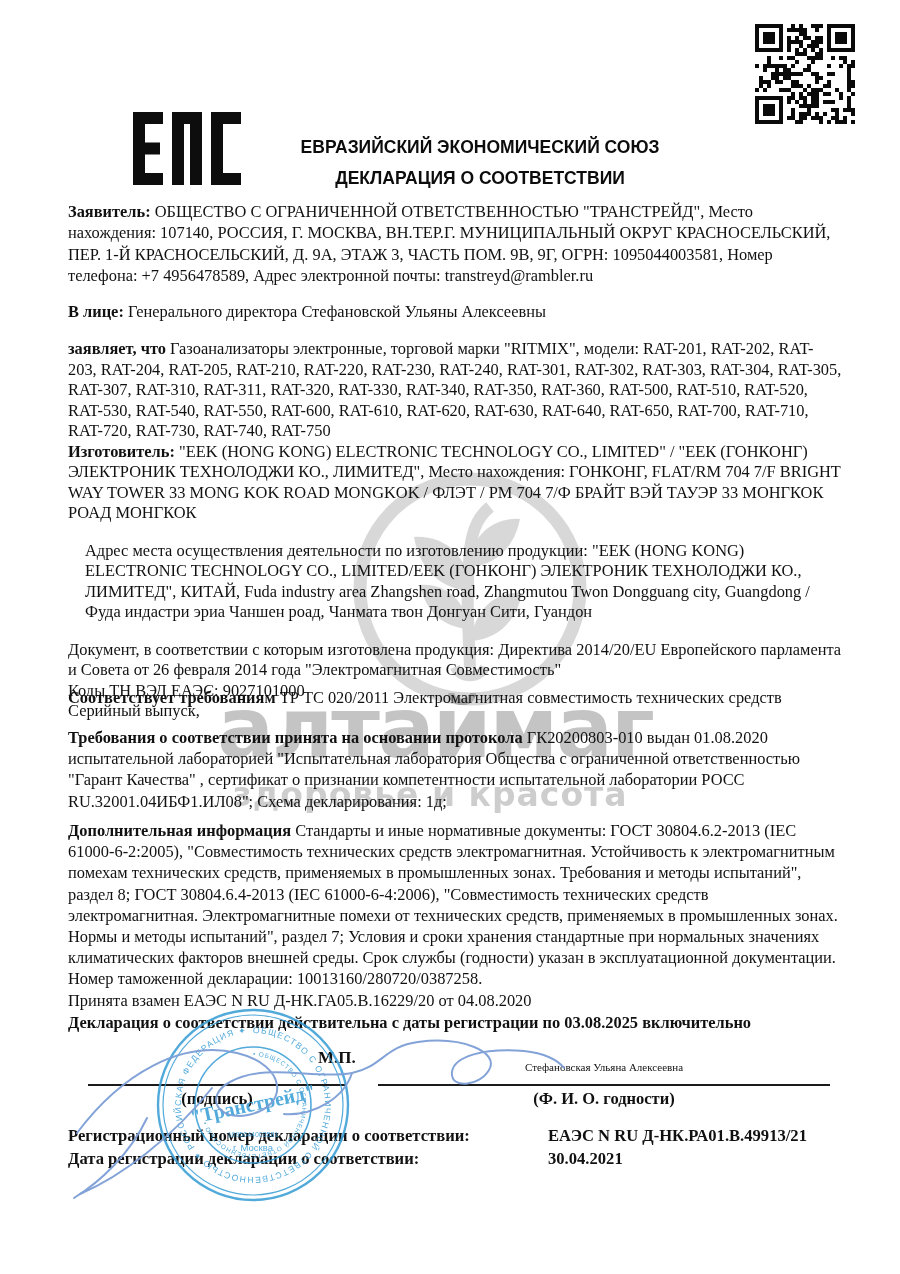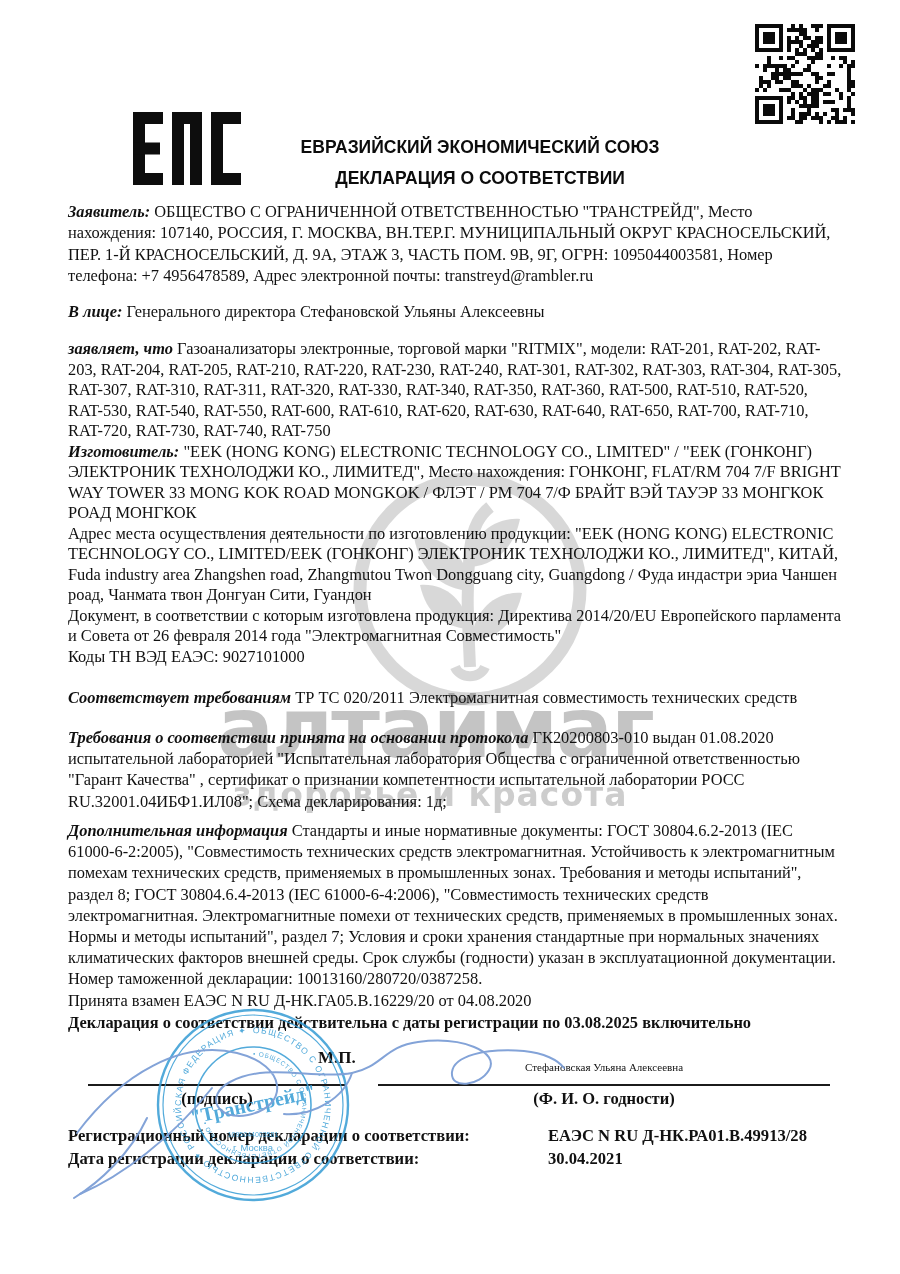--- a/index.html
+++ b/index.html
@@ -7,21 +7,21 @@
     position:relative;width:900px;height:1274px;background:#ffffff;
     margin:0 auto;overflow:hidden;
     font-family:"Liberation Serif", serif;color:#111;
   }
   .abs{position:absolute;}
   
   .hdr{left:30px;top:0;width:900px;text-align:center;
        font-family:"Liberation Sans", sans-serif;font-weight:bold;font-size:17.5px;color:#0c0c0c;}
   
   .para{left:68px;width:774px;font-size:16.4px;line-height:21.4px;text-align:left;}
-  .para b{font-weight:bold;font-style:italic;}
+  .para b{font-weight:bold;}
   .mid{line-height:20.5px;}
   .bold{font-weight:bold;}
   
   .wm-word{left:-15px;top:686px;width:900px;text-align:center;
     font-family:"DejaVu Sans", sans-serif;font-weight:bold;font-size:84px;letter-spacing:-2px;
     color:rgba(60,60,60,0.30);line-height:1;}
   .wm-tag{left:-20px;top:778px;width:900px;text-align:center;
     font-family:"DejaVu Sans", sans-serif;font-weight:bold;font-size:33px;letter-spacing:1px;
     color:rgba(60,60,60,0.26);line-height:1;}
   .wm-emblem{opacity:0.34;}
@@ -285,23 +285,24 @@
     <b>Заявитель:</b><span> ОБЩЕСТВО С ОГРАНИЧЕННОЙ ОТВЕТСТВЕННОСТЬЮ "ТРАНСТРЕЙД", Место нахождения: 107140, РОССИЯ, Г. МОСКВА, ВН.ТЕР.Г. МУНИЦИПАЛЬНЫЙ ОКРУГ КРАСНОСЕЛЬСКИЙ, ПЕР. 1-Й КРАСНОСЕЛЬСКИЙ, Д. 9А, ЭТАЖ 3, ЧАСТЬ ПОМ. 9В, 9Г, ОГРН: 1095044003581, Номер телефона: +7 4956478589, Адрес электронной почты: transtreyd@rambler.ru</span>
   </div>
 
   <div class="abs para" style="top:301px;">
     <b>В лице:</b><span> Генерального директора Стефановской Ульяны Алексеевны</span>
   </div>
 
   <div class="abs para mid" style="top:339px;">
     <p style="margin:0;"><b>заявляет, что</b><span>  Газоанализаторы электронные, торговой марки "RITMIX", модели: RAT-201, RAT-202, RAT-203, RAT-204, RAT-205, RAT-210, RAT-220, RAT-230, RAT-240, RAT-301, RAT-302, RAT-303, RAT-304, RAT-305, RAT-307, RAT-310, RAT-311, RAT-320, RAT-330, RAT-340, RAT-350, RAT-360, RAT-500, RAT-510, RAT-520, RAT-530, RAT-540, RAT-550, RAT-600, RAT-610, RAT-620, RAT-630, RAT-640, RAT-650, RAT-700, RAT-710, RAT-720, RAT-730, RAT-740, RAT-750</span></p>
     <p style="margin:0;"><b>Изготовитель:</b><span> "EEK (HONG KONG) ELECTRONIC TECHNOLOGY CO., LIMITED" / "ЕЕК (ГОНКОНГ) ЭЛЕКТРОНИК ТЕХНОЛОДЖИ КО., ЛИМИТЕД", Место нахождения: ГОНКОНГ, FLAT/RM 704 7/F BRIGHT WAY TOWER 33 MONG KOK ROAD MONGKOK / ФЛЭТ / РМ 704 7/Ф БРАЙТ ВЭЙ ТАУЭР 33 МОНГКОК РОАД МОНГКОК</span></p>
-    <p style="margin:0;font-family:Liberation Serif, serif;">Адрес места осуществления деятельности по изготовлению продукции: "EEK (HONG KONG) ELECTRONIC TECHNOLOGY CO., LIMITED/EEK (ГОНКОНГ) ЭЛЕКТРОНИК ТЕХНОЛОДЖИ КО., ЛИМИТЕД", КИТАЙ, Fuda industry area Zhangshen road, Zhangmutou Twon Dongguang city, Guangdong / Фуда индастри эриа Чаншен роад, Чанмата твон Донгуан Сити, Гуандон</p>
+    <p style="margin:17px;font-family:Liberation Serif, serif;">Адрес места осуществления деятельности по изготовлению продукции: "EEK (HONG KONG) ELECTRONIC TECHNOLOGY CO., LIMITED/EEK (ГОНКОНГ) ЭЛЕКТРОНИК ТЕХНОЛОДЖИ КО., ЛИМИТЕД", КИТАЙ, Fuda industry area Zhangshen road, Zhangmutou Twon Dongguang city, Guangdong / Фуда индастри эриа Чаншен роад, Чанмата твон Донгуан Сити, Гуандон</p>
     <p style="margin:0;">Документ, в соответствии с которым изготовлена продукция: Директива 2014/20/EU Европейского парламента и Совета от 26 февраля 2014 года "Электромагнитная Совместимость"</p>
     <p style="margin:0;">Коды ТН ВЭД ЕАЭС: 9027101000</p>
+    <p style="margin:0;">Серийный выпуск,</p>
   </div>
 
   <div class="abs para" style="top:687px;">
     <b>Соответствует требованиям</b><span>  ТР ТС 020/2011 Электромагнитная совместимость технических средств</span>
   </div>
 
   <div class="abs para" style="top:727px;line-height:21.2px;">
     <b>Требования о соответствии принята на основании протокола</b><span> ГК20200803-010 выдан 01.08.2020 испытательной лабораторией "Испытательная лаборатория Общества с ограниченной ответственностью "Гарант Качества" , сертификат о признании компетентности испытательной лаборатории РОСС RU.32001.04ИБФ1.ИЛ08"; Схема декларирования: 1д;</span>
   </div>
 
@@ -315,21 +316,21 @@
   <div class="abs mp">М.П.</div>
 
   <div class="abs signline" style="left:88px;top:1084px;width:258px;"></div>
   <div class="abs center-cap" style="left:88px;top:1089px;width:258px;">(подпись)</div>
 
   <div class="abs fio" style="left:378px;top:1061px;width:452px;">Стефановская Ульяна Алексеевна</div>
   <div class="abs signline" style="left:378px;top:1084px;width:452px;"></div>
   <div class="abs center-cap" style="left:378px;top:1089px;width:452px;">(Ф. И. О. годности)</div>
 
   <div class="abs reg-label" style="top:1126px;">Регистрационный номер декларации о соответствии:</div>
-  <div class="abs reg-value" style="top:1126px;">ЕАЭС N RU Д-НК.РА01.В.49913/28</div>
+  <div class="abs reg-value" style="top:1126px;">ЕАЭС N RU Д-НК.РА01.В.49913/21</div>
   <div class="abs reg-label" style="top:1149px;">Дата регистрации декларации о соответствии:</div>
   <div class="abs reg-value" style="top:1149px;">30.04.2021</div>
 
   <svg class="abs stamp" style="left:152px;top:1004px;" width="202" height="202" viewBox="0 0 202 202">
     <defs>
       <path id="ringPath" d="M 101 29 a 72 72 0 1 1 -0.02 0"></path>
       <path id="ringPath2" d="M 101 52 a 49 49 0 1 1 -0.02 0"></path>
     </defs>
     <g fill="none" stroke="#3b9fd6">
       <circle cx="101" cy="101" r="95" stroke-width="2.4"></circle>

